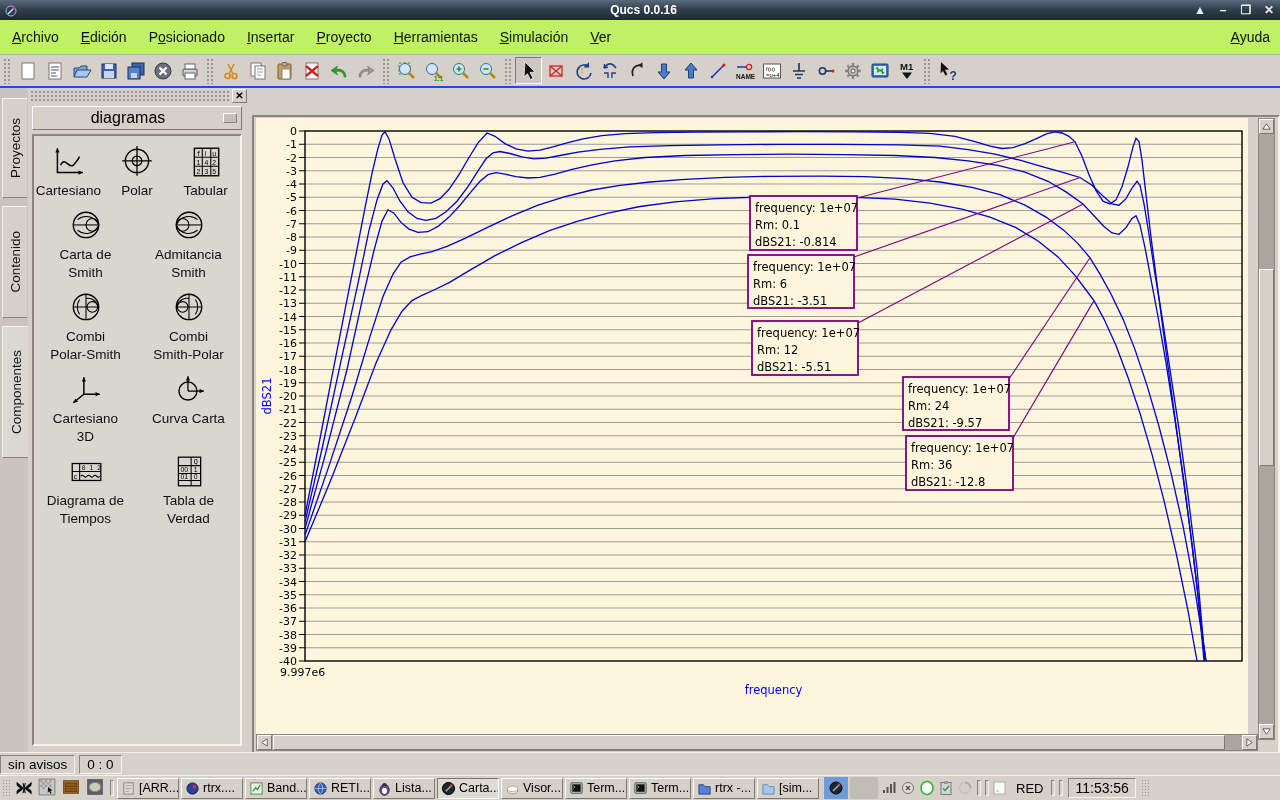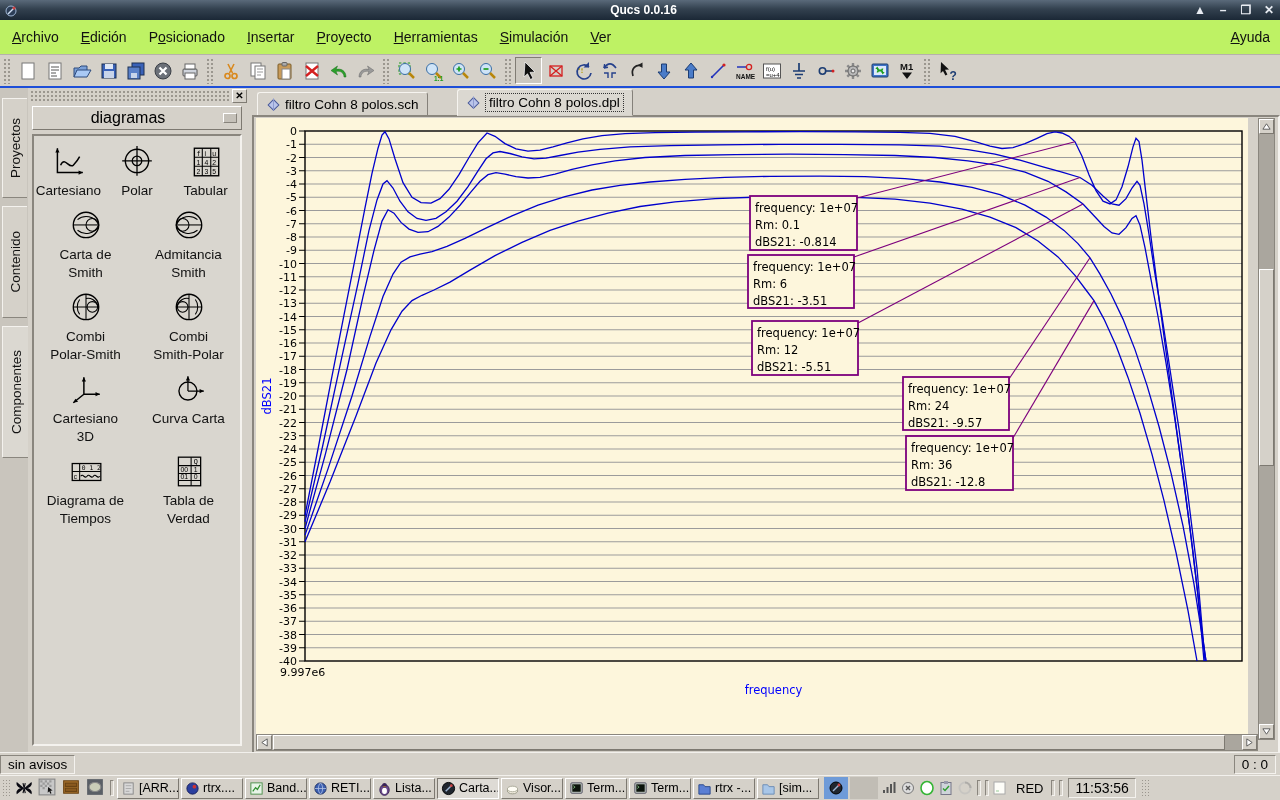--- a/index.html
+++ b/index.html
@@ -81,21 +81,21 @@
   .sbtn svg { width:9px; height:9px; }
   .vthumb { position:absolute; left:0; top:150px; width:15px; height:197px; background:#d5d1c9;
     border:1px solid; border-color:#fff #7d7971 #7d7971 #fff; }
   .hscroll { position:absolute; left:2px; bottom:2px; height:17px; width:1002px; background:#aaa69e; border:1px solid #8a867e; }
   .hthumb { position:absolute; top:0; left:16px; width:952px; height:15px; background:#d5d1c9;
     border:1px solid; border-color:#fff #7d7971 #7d7971 #fff; }
   .hbtn-l { left:0; } .hbtn-r { right:0; left:auto; }
 
   
   .statusbar { position:absolute; left:0; bottom:25px; width:1280px; height:23px; background:#d5d1c9;
-    border-top:1px solid #f2f0ec; display:flex; align-items:center; justify-content:space-between; font-size:13.5px; }
+    border-top:1px solid #f2f0ec; display:flex; align-items:center; justify-content:flex-start; font-size:13.5px; }
   .status-box { border:1px solid; border-color:#8a867e #f4f2ee #f4f2ee #8a867e; padding:1px 7px; margin-right:4px; background:#d5d1c9; }
 
   
   .taskbar { position:absolute; left:0; bottom:0; width:1280px; height:25px; background:#d5d1c9;
     border-top:1px solid #f2f0ec; display:flex; align-items:center; }
   .grip { width:8px; height:18px; margin:0 2px;
     background-image:radial-gradient(#9b978f 30%, transparent 31%); background-size:3px 3px; }
   .wm-icon { width:20px; height:20px; margin:0 2px; }
   .wm-icon svg { width:18px; height:18px; }
   .taskbtn { width:62px; height:21px; margin:0 1px; background:#d5d1c9;
@@ -527,36 +527,20 @@
             <div class="dlabel">
               <div>Tabla de</div>
               <div>Verdad</div>
             </div>
           </div>
         </div>
       </div>
   </div>
   <div class="splitter"></div>
 
-  <div class="doctab-bar" id="doctab-bar">
-      <div class="doctab" style="left: 4px;">
-        <svg viewBox="0 0 15 15">
-          <rect x="4" y="4" width="7.6" height="7.6" transform="rotate(45 7.5 7.5)" fill="#b9c4ea" stroke="#4a5a9a"></rect>
-          <path d="M7.5 1.5v12" stroke="#8f9cd0"></path>
-        </svg>
-        <span>filtro Cohn 8 polos.sch</span>
-      </div>
-      <div class="doctab active" style="left: 204.1px;">
-        <svg viewBox="0 0 15 15">
-          <rect x="4" y="4" width="7.6" height="7.6" transform="rotate(45 7.5 7.5)" fill="#b9c4ea" stroke="#4a5a9a"></rect>
-          <path d="M7.5 1.5v12" stroke="#8f9cd0"></path>
-        </svg>
-        <span class="focusbox">filtro Cohn 8 polos.dpl</span>
-      </div>
-    </div>
 
   <div class="docview">
     <div class="canvas">
       <svg id="plot-svg" viewBox="256 118 992 620">
           <rect x="256" y="118" width="992" height="620" fill="#fdf6dc"></rect>
           <line x1="305" y1="144.25" x2="1242" y2="144.25" stroke="#9b9b9b" stroke-width="1"></line>
           <line x1="305" y1="157.5" x2="1242" y2="157.5" stroke="#9b9b9b" stroke-width="1"></line>
           <line x1="305" y1="170.75" x2="1242" y2="170.75" stroke="#9b9b9b" stroke-width="1"></line>
           <line x1="305" y1="184" x2="1242" y2="184" stroke="#9b9b9b" stroke-width="1"></line>
           <line x1="305" y1="197.25" x2="1242" y2="197.25" stroke="#9b9b9b" stroke-width="1"></line>

